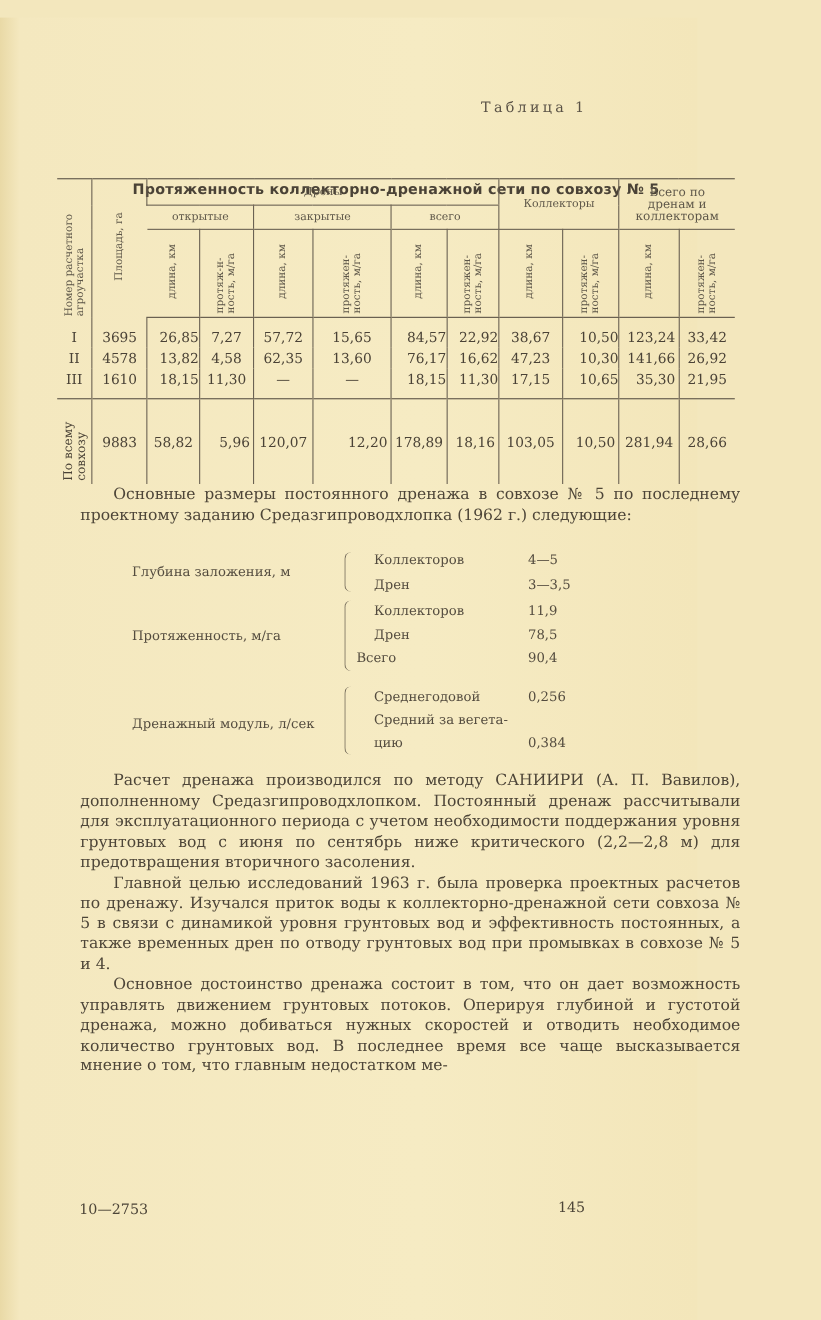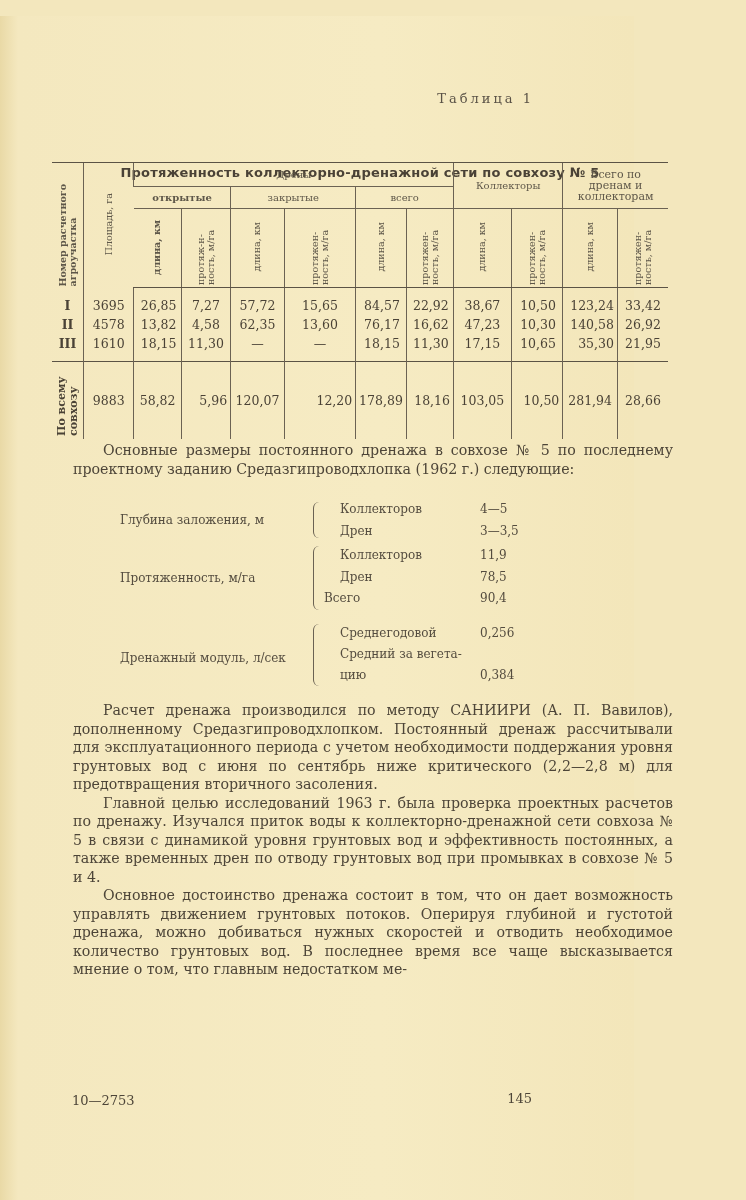--- a/index.html
+++ b/index.html
@@ -27,39 +27,39 @@
   }
   table.data {
     position: absolute; top: 146px; left: 52px; width: 616px;
     border-collapse: collapse;
     font-size: 12px; color: #4a4236;
   }
   table.data th, table.data td {
     border-left: 1px solid #6b6253;
     padding: 0;
   }
-  table.data tr > :first-child { border-left: none; font-weight: bold; }
+  table.data tr > :first-child { border-left: none; }
   table.data thead tr:first-child th { border-top: 1.5px solid #5b5345; }
   table.data th { font-weight: normal; font-size: 10px; color: #5e5749; }
   .hline { border-bottom: 1px solid #6b6253; }
   .vert {
     writing-mode: vertical-rl; transform: rotate(180deg);
     font-size: 9.5px; line-height: 10px; margin: 0 auto; text-align: left;
     display: inline-block;
   }
   .group-head { height: 22px; font-size: 11px; }
   .sub-head { height: 20px; text-align: center; font-size: 10.5px; }
   .leaf { height: 76px; vertical-align: middle; text-align: center; }
   .first-head { height: 118px; }
   tbody.rows td { text-align: center; height: 19px; font-size: 12.5px; }
   tbody.rows tr:first-child td { padding-top: 8px; }
   tbody.rows tr:last-child td { padding-bottom: 8px; }
   tbody.total td { height: 74px; text-align: center; font-size: 12.5px; border-top: 1.5px solid #5b5345; }
   tbody.total td.r, tbody.rows td.r { text-align: right; padding-right: 3px; }
-  tbody.rows td.l { text-align: center; padding-left: 2px; }
+  tbody.rows td.l { text-align: right; padding-left: 2px; }
   .thead-bottom th { border-bottom: 1.5px solid #5b5345; }
 
   .para { position: absolute; left: 73px; width: 600px; font-size: 14.2px; line-height: 18.5px; text-align: justify; color: #4d4538; }
   .para p { margin: 0; text-indent: 30px; text-align: justify; text-align-last: left; }
 
   .spec {
     position: absolute; left: 120px; top: 484px; width: 420px; font-size: 12px; color: #544c3f;
   }
   .spec-group { position: relative; }
   .spec-label { position: absolute; left: 0; }
@@ -143,21 +143,21 @@
         <td>II</td>
         <td>4578</td>
         <td class="l">13,82</td>
         <td>4,58</td>
         <td>62,35</td>
         <td>13,60</td>
         <td class="l">76,17</td>
         <td class="l">16,62</td>
         <td>47,23</td>
         <td class="l">10,30</td>
-        <td class="r">140,58</td>
+        <td class="r">141,66</td>
         <td>26,92</td>
       </tr>
       <tr>
         <td>III</td>
         <td>1610</td>
         <td class="l">18,15</td>
         <td>11,30</td>
         <td>—</td>
         <td>—</td>
         <td class="l">18,15</td>

